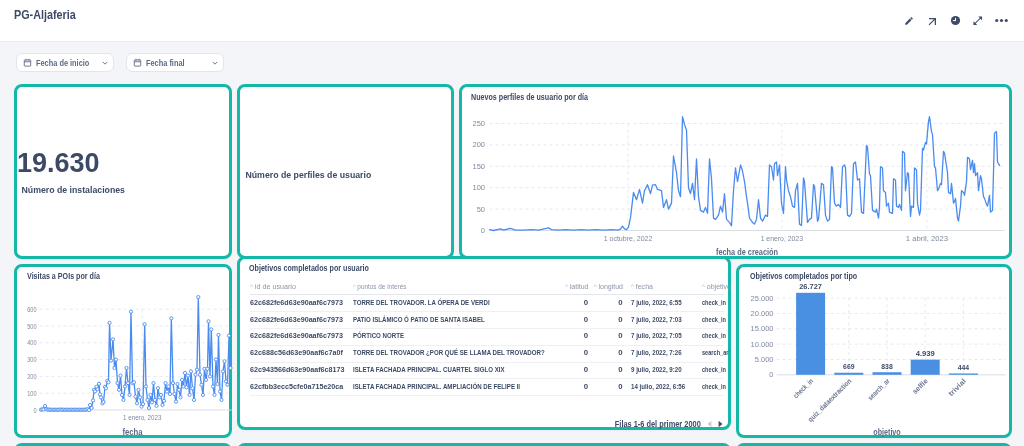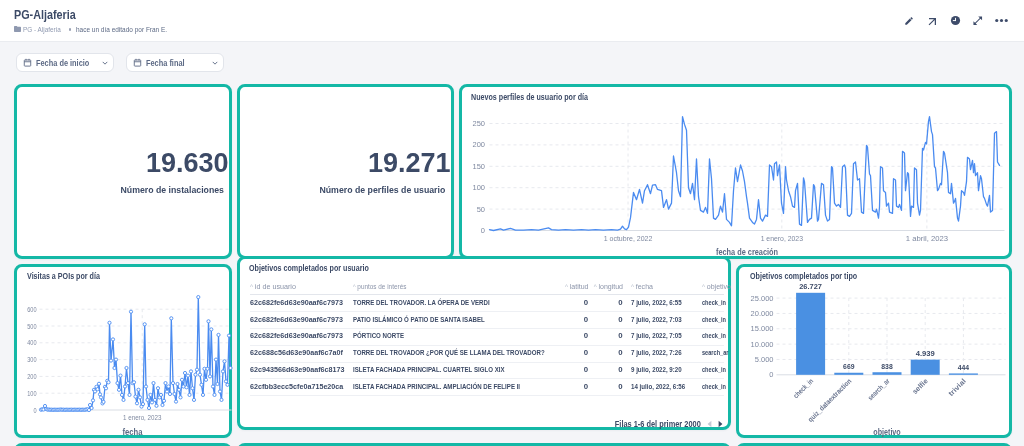--- a/index.html
+++ b/index.html
@@ -24,21 +24,21 @@
   
   .chip { position:absolute; top:53px; height:19px; background:#fff; border:1px solid #e2e5eb;
           border-radius:6px; display:flex; align-items:center; cursor:pointer; }
   .chip-cal { margin-left:6px; display:flex; }
   .chip-label { margin-left:4px; font-size:9px; font-weight:700; color:#5d6a85; white-space:nowrap;
                 transform:scaleX(.82); transform-origin:0 50%; }
   .chip-chev { position:absolute; display:flex; }
   
   .card { position:absolute; background:#fff; border:3px solid #14b8a6; border-radius:8px;
           box-shadow:0 1px 2px rgba(60,70,100,.05); }
-  .kpi { display:flex; flex-direction:column; align-items:flex-end; justify-content:center; }
+  .kpi { display:flex; flex-direction:column; align-items:flex-start; justify-content:center; }
   .kpi-value { font-size:27px; font-weight:700; color:#3c4a66; }
   .kpi-label { margin-top:5px; font-size:9.5px; font-weight:700; color:#3c4a66; white-space:nowrap;
                transform:scaleX(.92); }
   .card-title { position:absolute; font-size:8.5px; font-weight:700; color:#3c4a66; white-space:nowrap;
                 transform:scaleX(.84); transform-origin:0 50%; }
   .chart-svg { position:absolute; left:0; top:0; }
   
   .tbl-hcell { position:absolute; font-size:7.8px; color:#8c95aa; white-space:nowrap; }
   .tbl-caret { color:#b9c0cd; font-size:7px; margin-right:2px; }
   .tbl-cell { position:absolute; font-size:7.8px; font-weight:700; color:#3c4a66; white-space:nowrap; }
@@ -47,30 +47,20 @@
   .tbl-footer { position:absolute; right:26.5px; top:159.5px; font-size:8.5px; font-weight:700; color:#3c4a66;
                 white-space:nowrap; transform:scaleX(.87); transform-origin:100% 50%; }
   .pag { position:absolute; top:160px; width:10px; height:10px; border:none; background:transparent;
          display:flex; align-items:center; justify-content:center; padding:0; cursor:pointer; }
 </style>
 </head>
 <body>
 
 <div class="topbar">
   <div class="pg-title">PG-Aljaferia</div>
-  <div class="crumb">
-    <span class="crumb-folder" style="display:flex">
-      <svg width="7" height="6" viewBox="0 0 24 20">
-          <path fill="#8f99b0" d="M9.5 0H2.5A2.5 2.5 0 0 0 0 2.5v15A2.5 2.5 0 0 0 2.5 20h19a2.5 2.5 0 0 0 2.5-2.5V5a2.5 2.5 0 0 0-2.5-2.5H12L9.5 0z"></path>
-        </svg>
-    </span>
-    <span class="crumb-link">PG - Aljaferia</span>
-    <span class="crumb-sep">•</span>
-    <span class="crumb-edit">hace un día editado por Fran E.</span>
-  </div>
   <div class="actions">
     <button class="act-btn">
       <span style="display:flex">
           <svg width="10" height="10" viewBox="0 0 24 24">
             <path fill="#3e4c6a" d="M3 17.25V21h3.75L17.81 9.94l-3.75-3.75L3 17.25zM20.71 7.04a1 1 0 0 0 0-1.41l-2.34-2.34a1 1 0 0 0-1.41 0l-1.83 1.83 3.75 3.75 1.83-1.83z"></path>
           </svg>
         </span>
     </button>
     <button class="act-btn">
       <span style="display:flex">
@@ -132,21 +122,20 @@
         <path fill="none" stroke="#5d6a85" stroke-width="2.8" stroke-linecap="round" stroke-linejoin="round" d="M6 9.5l6 6 6-6"></path>
       </svg>
   </span>
 </div>
 
 <div class="card kpi" style="left:14px; top:84px; width:217.5px; height:175px;">
   <div class="kpi-value">19.630</div>
   <div class="kpi-label">Número de instalaciones</div>
 </div>
 <div class="card kpi" style="left:236.5px; top:84px; width:217px; height:175px;">
-  <div class="kpi-value">19.271</div>
   <div class="kpi-label">Número de perfiles de usuario</div>
 </div>
 <div class="card" style="left:458.5px; top:84px; width:553.5px; height:175px;">
   <div class="card-title" style="left:9.5px; top:4.5px;">Nuevos perfiles de usuario por día</div>
   <svg class="chart-svg" width="553" height="174">
       <line x1="27.5" y1="143.5" x2="542.5" y2="143.5" stroke="#d9dde4" stroke-width="1"></line>
       <text x="23" y="146" text-anchor="end" font-size="7.5" fill="#7f89a0">0</text>
       <line x1="27.5" y1="122.1" x2="542.5" y2="122.1" stroke="#e7e9ee" stroke-width="1" stroke-dasharray="3 3"></line>
       <text x="23" y="124.6" text-anchor="end" font-size="7.5" fill="#7f89a0">50</text>
       <line x1="27.5" y1="100.7" x2="542.5" y2="100.7" stroke="#e7e9ee" stroke-width="1" stroke-dasharray="3 3"></line>

